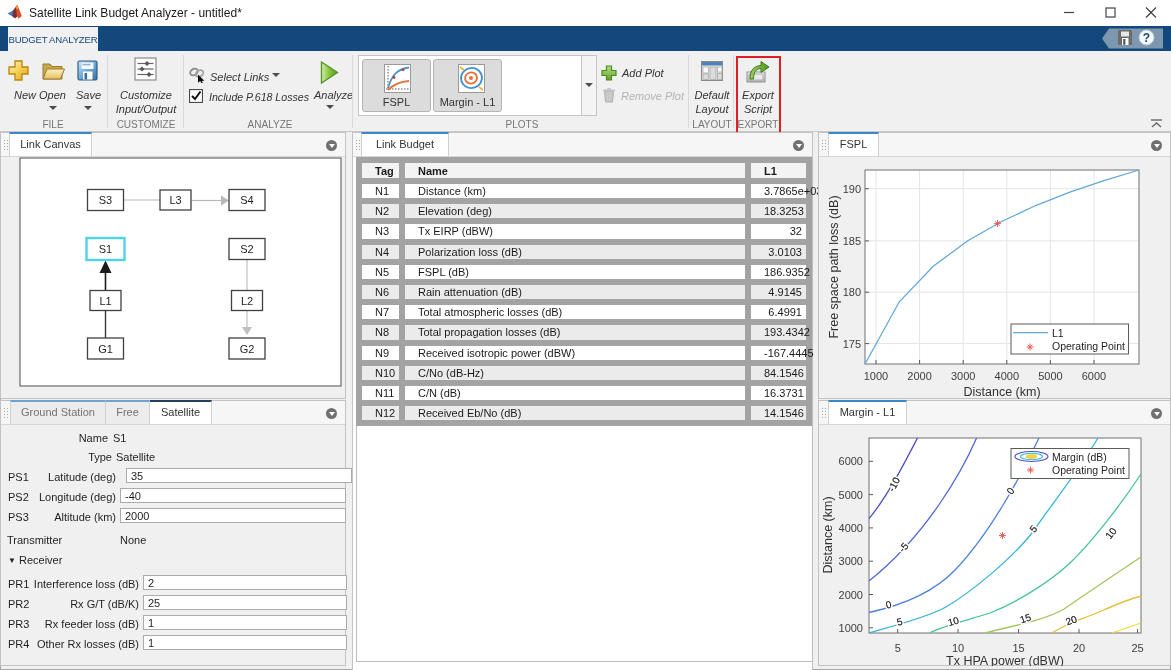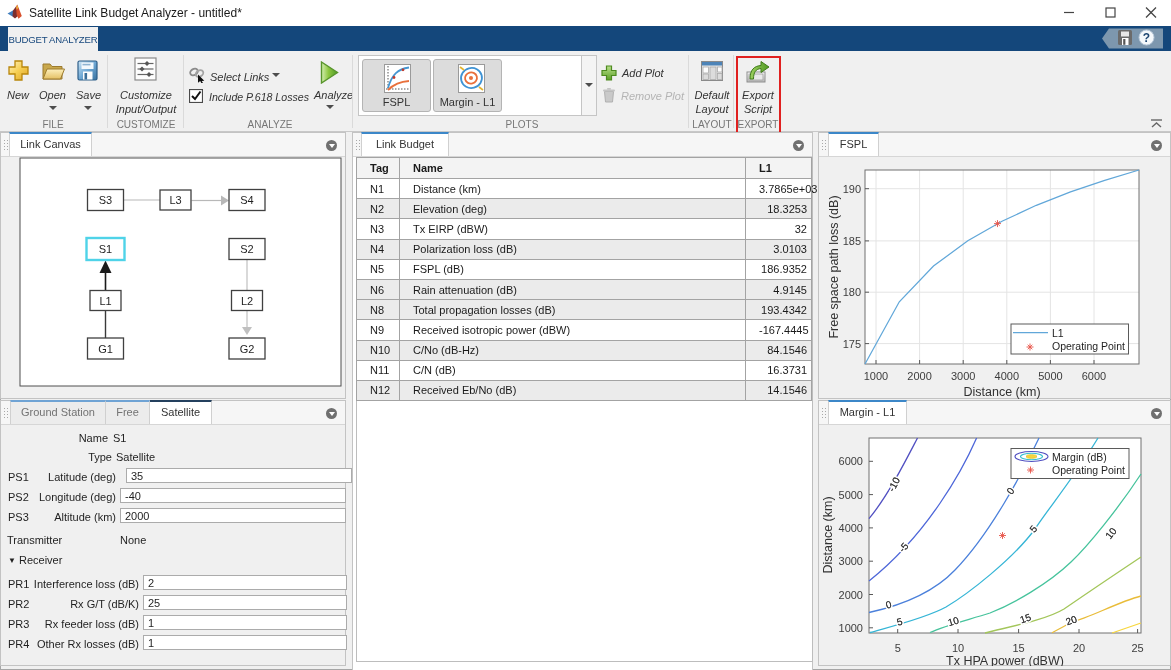--- a/index.html
+++ b/index.html
@@ -39,21 +39,21 @@
   background-image:radial-gradient(circle, #a8a8a8 0.9px, transparent 1px);
   background-size:3px 3px; }
 .pcirc { position:absolute; top:7px; width:11px; height:11px; border-radius:50%;
   background:#707070; }
 .pcirc:after { content:""; position:absolute; left:2.5px; top:4px; width:0; height:0;
   border-left:3px solid transparent; border-right:3px solid transparent; border-top:4px solid #fff; }
 
 #lbtable { position:absolute; left:3px; top:24px; width:456px; border-collapse:collapse;
   font-size:11px; color:#1a1a1a; background:#fff; table-layout:fixed; }
 #lbtable th { font-weight:bold; text-align:left; background:#f3f3f3; }
-#lbtable th, #lbtable td { border:1px solid #a3a3a3; height:20.2px; padding:0 4px 0 13px; }
+#lbtable th, #lbtable td { border:6px solid #a3a3a3; height:20.2px; padding:0 4px 0 13px; }
 #lbtable th { height:21px; }
 #lbtable tr.even td { background:#ebebeb; }
 #lbtable td.num { text-align:right; }
 
 .prow { position:absolute; font-size:11px; color:#1f1f1f; }
 .plabel { position:absolute; text-align:right; font-size:11px; color:#1f1f1f; }
 .pinput { position:absolute; background:#fff; border:1px solid #ababab; font-size:11px;
   color:#1f1f1f; padding-left:4px; line-height:14px; }
 </style>
 </head>
@@ -94,21 +94,21 @@
   <svg class="abs" style="left:8px;top:60px" width="21" height="21" viewBox="0 0 21 21">
     <defs>
         <linearGradient id="gold" x1="0" y1="0" x2="1" y2="1">
       <stop offset="0" stop-color="#fff3c4"></stop>
           <stop offset="0.5" stop-color="#f6cf52"></stop>
           <stop offset="1" stop-color="#dda32a"></stop>
         </linearGradient>
       </defs>
     <polygon points="7,1 14,1 14,7 20,7 20,14 14,14 14,20 7,20 7,14 1,14 1,7 7,7" fill="url(#gold)" stroke="#b8860b" stroke-width="1.3"></polygon>
   </svg>
-  <div class="btnlabel" style="left:7px;top:89px">New</div>
+  <div class="btnlabel" style="left:14px;top:89px">New</div>
   <svg class="abs" style="left:41px;top:61px" width="24" height="20" viewBox="0 0 24 20">
     <defs>
         <linearGradient id="fold" x1="0" y1="0" x2="0" y2="1">
       <stop offset="0" stop-color="#fdf0bd"></stop>
           <stop offset="1" stop-color="#e4c063"></stop>
         </linearGradient>
       </defs>
     <path d="M2 3 L9 3 L11 5.5 L21 5.5 L21 18 L2 18 Z" fill="#c9a84c" stroke="#9c7b2e" stroke-width="1"></path>
     <path d="M2 18 L6 8 L23.5 8 L19.5 18 Z" fill="url(#fold)" stroke="#9c7b2e" stroke-width="1"></path>
   </svg>
@@ -380,20 +380,25 @@
       <tr>
             <td>N5</td>
             <td>FSPL (dB)</td>
             <td class="num">186.9352</td>
           </tr>
       <tr class="even">
             <td>N6</td>
             <td>Rain attenuation (dB)</td>
             <td class="num">4.9145</td>
           </tr>
+      <tr>
+            <td>N7</td>
+            <td>Total atmospheric losses (dB)</td>
+            <td class="num">6.4991</td>
+          </tr>
       <tr class="even">
             <td>N8</td>
             <td>Total propagation losses (dB)</td>
             <td class="num">193.4342</td>
           </tr>
       <tr>
             <td>N9</td>
             <td>Received isotropic power (dBW)</td>
             <td class="num">-167.4445</td>
           </tr>

